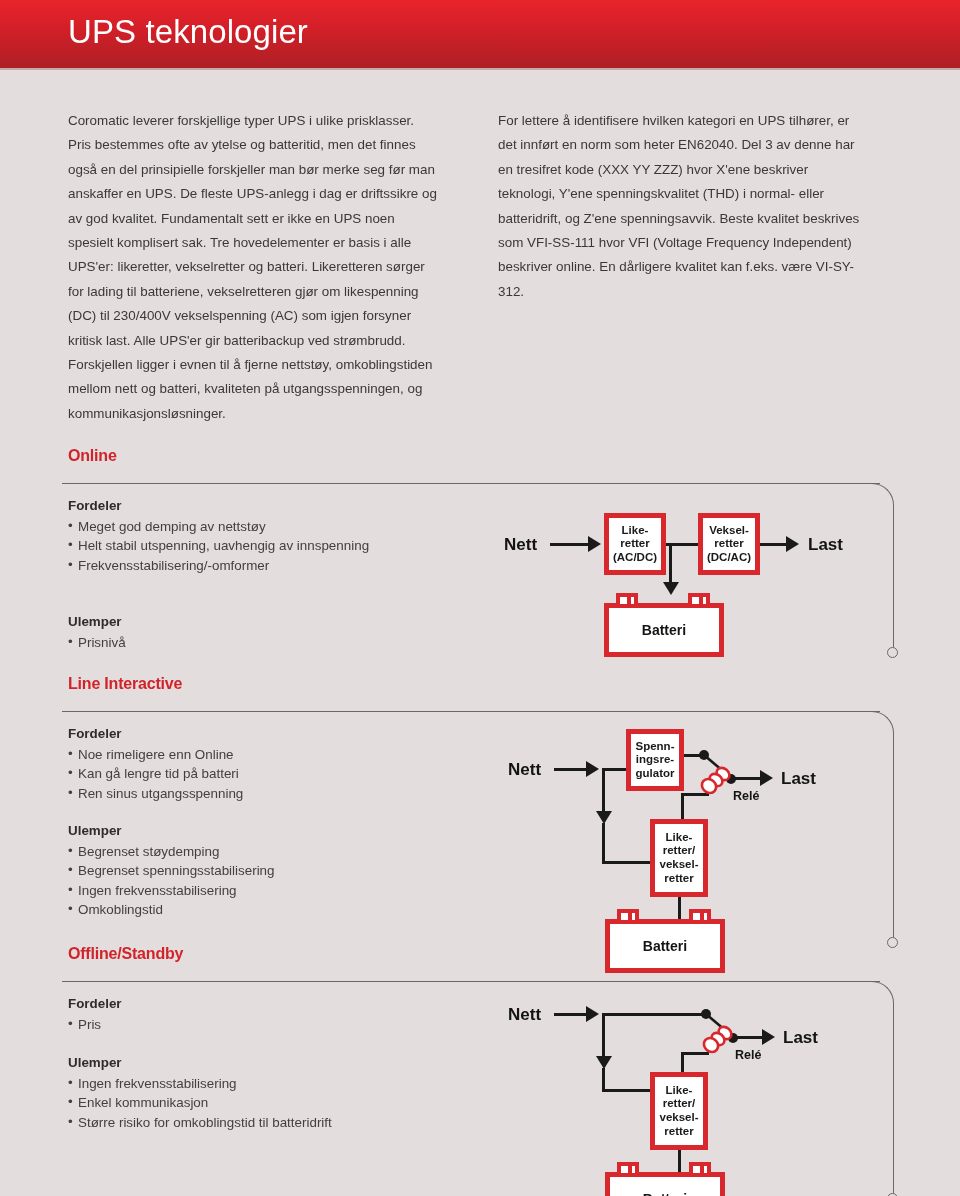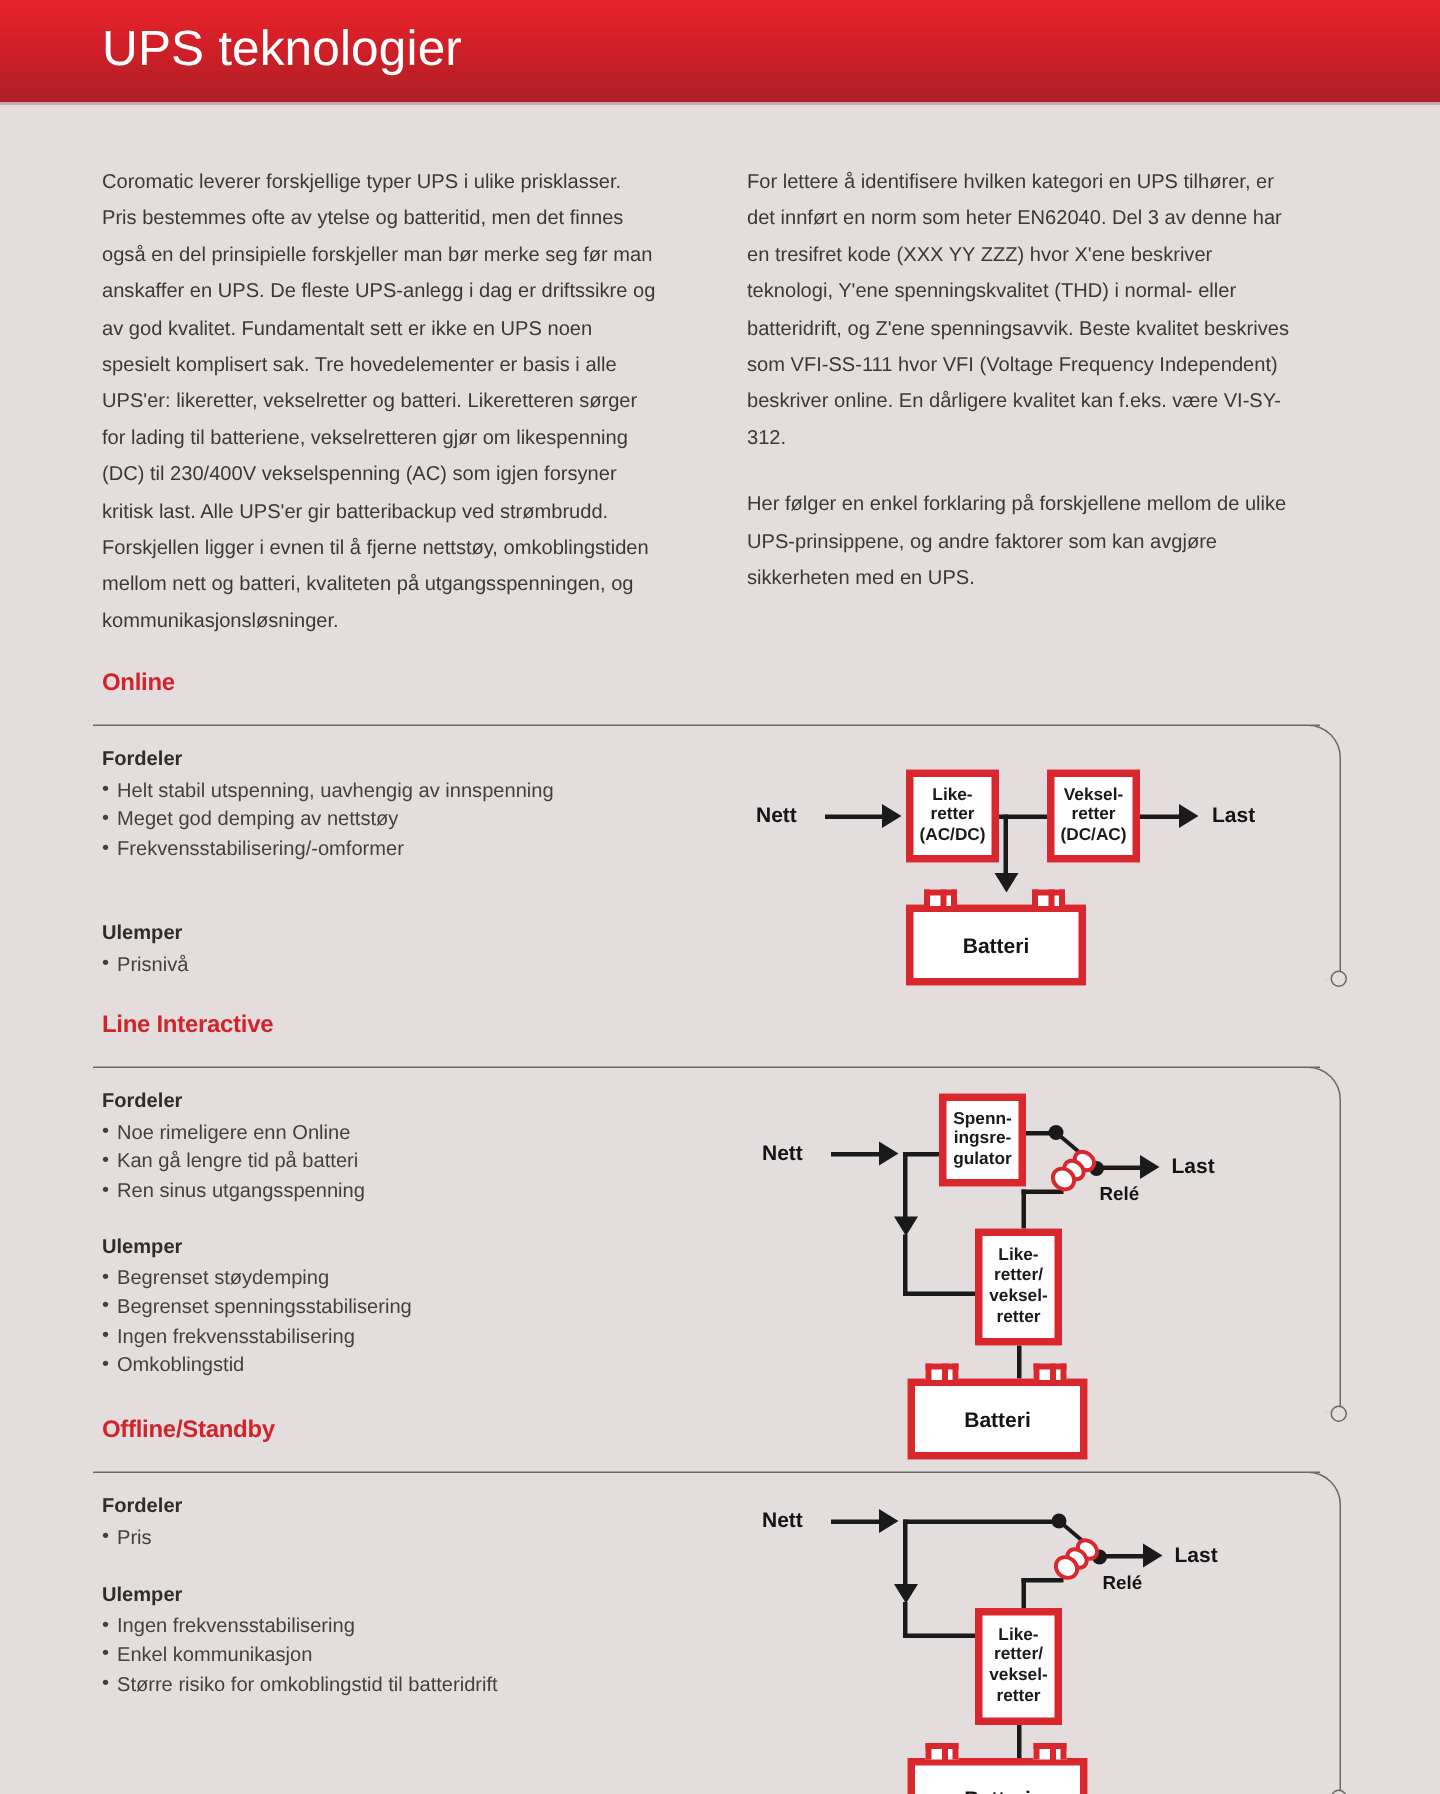--- a/index.html
+++ b/index.html
@@ -78,21 +78,21 @@
   
   .diagram { position: absolute; }
   .node {
     position: absolute; background: #ffffff;
     border: 5px solid #d9272e;
     display: flex; align-items: center; justify-content: center; text-align: center;
     font-size: 11.5px; font-weight: 700; color: #1a1a1a; line-height: 13.6px;
     z-index: 3;
   }
   .lbl {
-    position: absolute; font-size: 14px; font-weight: 700; color: #141414;
+    position: absolute; font-size: 17px; font-weight: 700; color: #141414;
     white-space: nowrap;
   }
   .lbl.small { font-size: 12.5px; }
   .wire {
     position: absolute; background: #1a1a1a; z-index: 1;
   }
   .wire.h { height: 2.6px; }
   .wire.v { width: 2.6px; }
   .arrow-r {
     position: absolute; width: 0; height: 0;
@@ -135,34 +135,33 @@
     <div class="header-title">UPS teknologier</div>
   </div>
   <div class="header-underline"></div>
 
   <div class="intro">
     <div class="col left">
       <p>Coromatic leverer forskjellige typer UPS i ulike prisklasser. Pris bestemmes ofte av ytelse og batteritid, men det finnes også en del prinsipielle forskjeller man bør merke seg før man anskaffer en UPS. De fleste UPS-anlegg  i dag er driftssikre og av god kvalitet. Fundamentalt sett er ikke en UPS noen spesielt komplisert sak. Tre hovedelementer er basis i alle UPS'er: likeretter, vekselretter og batteri. Likeretteren sørger for lading til batteriene, vekselretteren gjør om likespenning (DC) til 230/400V vekselspenning (AC) som igjen forsyner kritisk last. Alle UPS'er gir batteribackup ved strømbrudd. Forskjellen ligger i evnen til å fjerne nettstøy, omkoblingstiden mellom nett og batteri, kvaliteten  på utgangsspenningen, og kommunikasjonsløsninger.</p>
     </div>
     <div class="col right">
       <p>For lettere å identifisere hvilken kategori en UPS tilhører, er det innført en norm som heter EN62040. Del 3 av denne har en tresifret kode (XXX YY ZZZ) hvor X'ene beskriver teknologi, Y'ene spenningskvalitet (THD) i normal- eller batteridrift, og Z'ene spenningsavvik. Beste kvalitet beskrives som VFI-SS-111 hvor VFI (Voltage Frequency Independent) beskriver online. En dårligere kvalitet kan f.eks. være VI-SY-312.</p>
-      <p>Her følger en enkel forklaring på forskjellene mellom de ulike UPS-prinsippene, og andre faktorer som kan avgjøre sikkerheten med en UPS.</p>
     </div>
   </div>
 
   <div class="section" style="top:447px;">
     <div class="sec-title">Online</div>
     <div class="divider"></div>
     <div class="divider-curve"></div>
     <div class="divider-dot" style="top:200px;"></div>
 
     <div class="list-head" style="top:51px;">Fordeler</div>
     <ul class="bullets" style="top:70px;">
+      <li>Meget god demping av nettstøy</li>
       <li>Helt stabil utspenning, uavhengig av innspenning</li>
-      <li>Meget god demping av nettstøy</li>
       <li>Frekvensstabilisering/-omformer</li>
     </ul>
     <div class="list-head" style="top:167px;">Ulemper</div>
     <ul class="bullets" style="top:186px;">
       <li>Prisnivå</li>
     </ul>
 
     <div class="diagram" style="left:498px; top:50px; width:400px; height:160px;">
 
       <div class="lbl" style="left:6px; top:38px;">Nett</div>

